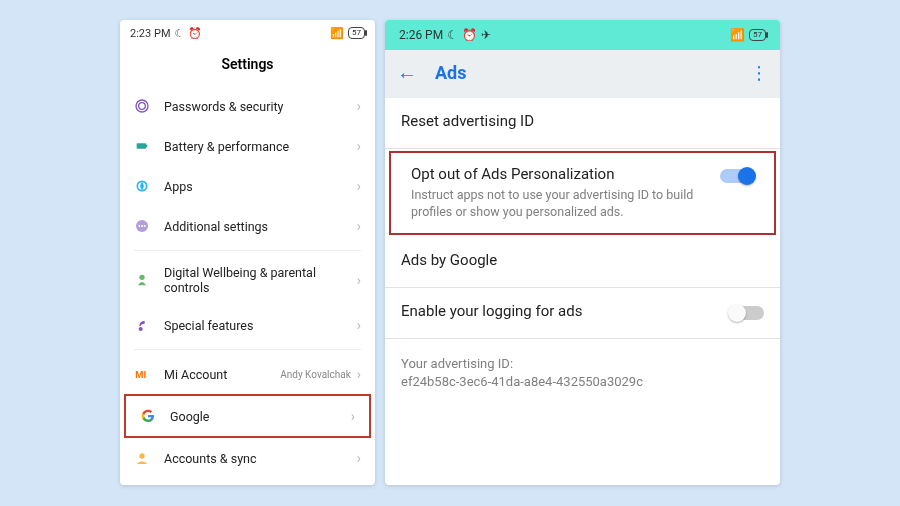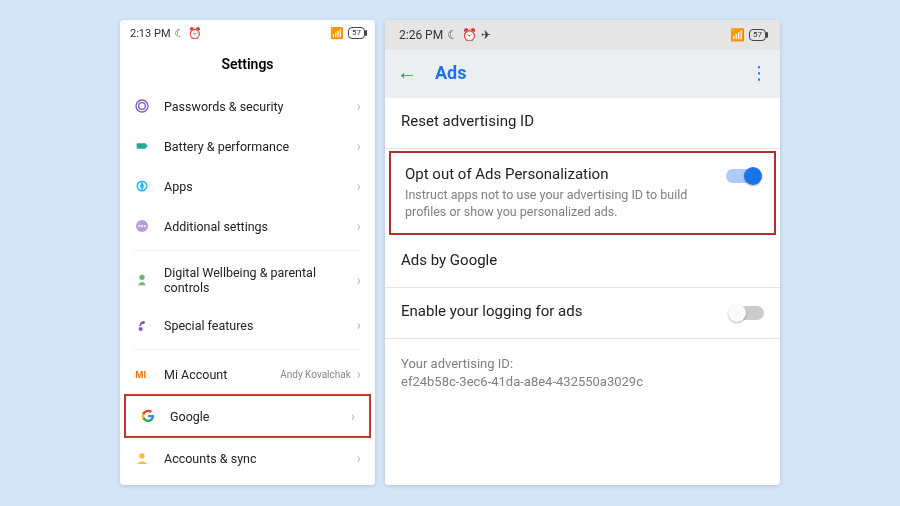--- a/index.html
+++ b/index.html
@@ -40,21 +40,21 @@
   .status-bar {
     display: flex;
     justify-content: space-between;
     align-items: center;
     font-size: 11px;
     padding: 4px 10px;
     height: 18px;
     color: #333;
   }
   .phone-right .status-bar {
-    background: #e5e5e5;
+    background: #5eead4;
     font-size: 12px;
     padding: 6px 14px;
   }
   .status-left { display: flex; align-items: center; gap: 4px; }
   .status-right { display: flex; align-items: center; gap: 4px; }
   .battery {
     display: inline-flex;
     align-items: flex-start;
     border: 1px solid #444;
     border-radius: 4px;
@@ -168,21 +168,21 @@
     margin-bottom: 4px;
   }
   .ads-item .desc-line {
     font-size: 12.5px;
     color: #808080;
     line-height: 1.35;
   }
   .ads-item.highlight {
     border: 2px solid #b03030;
     margin: 2px 4px;
-    padding: 12px 14px;
+    padding: 12px 20px;
   }
   .toggle {
     width: 34px;
     height: 14px;
     border-radius: 8px;
     position: relative;
     margin-top: 4px;
     margin-left: 10px;
     flex-shrink: 0;
   }
@@ -207,21 +207,21 @@
   }
 </style>
 </head>
 <body>
 
 <div class="container">
 
   <div class="phone phone-left">
     <div class="status-bar">
       <div class="status-left">
-        <span>2:13 PM</span>
+        <span>2:23 PM</span>
         <span>☾</span>
         <span>⏰</span>
       </div>
       <div class="status-right">
         <span>📶</span>
         <span class="battery">
             <span>57</span>
           </span>
       </div>
     </div>

